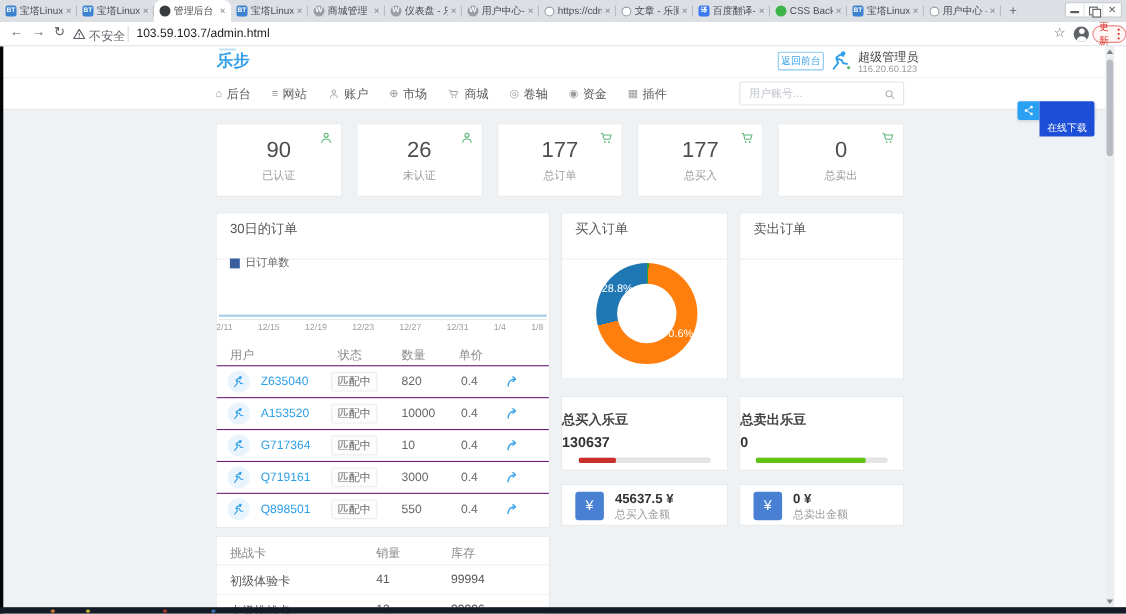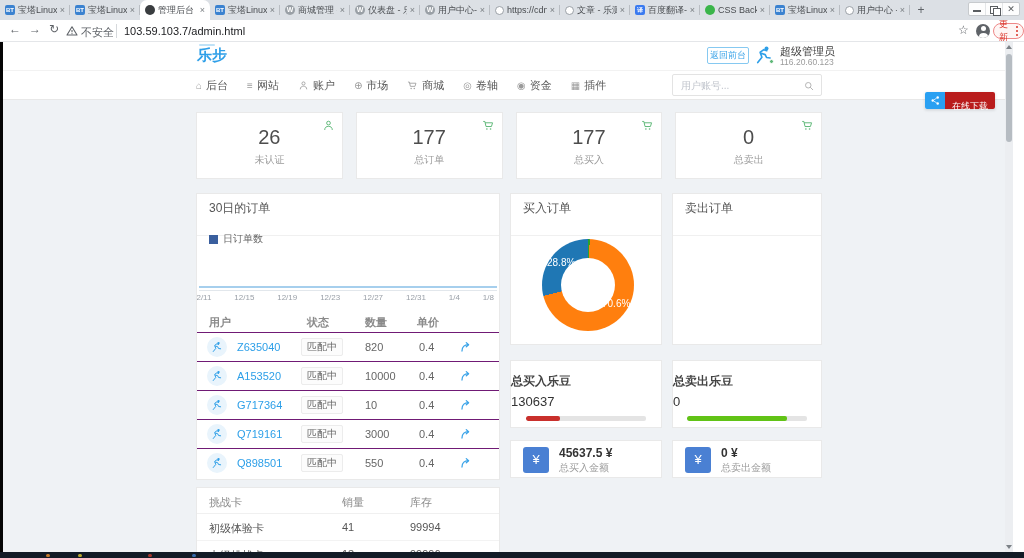--- a/index.html
+++ b/index.html
@@ -65,37 +65,37 @@
   .nav-item{display:flex;align-items:center;gap:4px;font-size:11px;color:#5a5a5a;cursor:pointer;white-space:nowrap;}
   .nav-item .g{font-size:10px;color:#9a9a9a;}
   .nav-item .gi{width:11px;height:11px;color:#9a9a9a;}
   .search-box{position:absolute;left:672px;top:74px;width:150px;height:22px;background:#fff;border:1px solid #e3e3e3;border-radius:2px;z-index:11;}
   .search-box input{position:absolute;left:8px;top:1px;width:115px;height:18px;border:none;outline:none;font-size:10px;color:#666;font-family:inherit;}
   .search-box input::placeholder{color:#c0c4cc;}
   .search-ic{position:absolute;right:6px;top:5px;width:12px;height:12px;color:#b5b5b5;}
   .float-btn{position:absolute;left:925px;top:92px;height:17px;display:flex;z-index:35;cursor:pointer;box-shadow:0 1px 3px rgba(0,0,0,.15);}
   .float-ic{width:20px;height:17px;background:#29a0f2;border-radius:2px 0 0 2px;display:flex;align-items:center;justify-content:center;}
   .float-ic svg{width:11px;height:11px;}
-  .float-label{height:17px;background:#b91c1c;border-radius:0 2px 2px 0;color:#fff;font-size:9px;line-height:17px;padding:6px 7px;}
+  .float-label{height:17px;background:#1d4ed8;border-radius:0 2px 2px 0;color:#fff;font-size:9px;line-height:17px;padding:16px 7px;}
   
   .card{position:absolute;background:#fff;border:1px solid #e9e9e9;}
   .stats{position:absolute;left:196px;top:112px;width:626px;display:flex;gap:13px;z-index:5;}
   .stat{flex:1;background:#fff;border:1px solid #e9e9e9;height:67px;position:relative;text-align:center;padding-top:13px;}
   .stat .ico{position:absolute;top:6px;right:7px;width:13px;height:13px;color:#5fb878;}
   .stat .v{font-size:20px;color:#4d4d4d;}
   .stat .l{font-size:10px;color:#9b9b9b;margin-top:4px;}
   .card-h{height:42px;line-height:28px;padding:0 12px;font-size:12px;color:#555;border-bottom:1px solid #f0f0f0;}
   #card-orders{left:196px;top:193px;width:304px;height:287px;}
   .legend{position:absolute;left:12px;top:38px;display:flex;align-items:center;gap:5px;font-size:10px;color:#666;}
   .legend i{width:9px;height:9px;background:#3a5f9e;}
   .plotline{position:absolute;left:2px;right:2px;top:92px;height:2px;background:#a6cfed;}
   .axisline{position:absolute;left:2px;right:2px;top:96px;height:1px;background:#e2e7ec;}
   .xticks{position:absolute;left:0;right:0;top:99px;height:12px;display:flex;justify-content:space-between;padding:0 5px;font-size:8px;color:#9aa0a8;overflow:hidden;}
   .xticks span:first-child{margin-left:-10px;}
-  .tbl-h{position:absolute;left:0;right:0;top:116px;height:22px;font-size:11px;color:#8b8b8b;font-weight:bold;}
+  .tbl-h{position:absolute;left:0;right:0;top:116px;height:22px;font-size:11px;color:#8b8b8b;}
   .tbl-h span{position:absolute;top:5px;}
   .rows{position:absolute;left:0;right:0;top:138px;}
   .row{height:29px;border-top:1px solid #701a75;position:relative;font-size:11px;color:#666;}
   .row .ava{position:absolute;left:10px;top:4px;width:20px;height:20px;border-radius:50%;background:#e9f4fc;color:#2e9fe8;display:flex;align-items:center;justify-content:center;}
   .row .ava svg{width:12px;height:12px;}
   .row .u{position:absolute;left:40px;top:8px;color:#2d9fe8;cursor:pointer;}
   .row .s{position:absolute;left:104px;top:5px;border:1px solid #ececec;background:#fcfcfc;color:#666;font-size:10px;padding:1px 5px;border-radius:2px;}
   .row .q{position:absolute;left:168px;top:8px;}
   .row .p{position:absolute;left:222px;top:8px;}
   .row .j{position:absolute;left:262px;top:7px;width:14px;height:14px;color:#3aa3e8;cursor:pointer;}
@@ -103,21 +103,21 @@
   #card-sell{left:672px;top:193px;width:150px;height:152px;}
   .donut{position:absolute;left:31px;top:45px;width:92px;height:92px;border-radius:50%;}
   .donut:after{content:"";position:absolute;inset:19px;background:#fff;border-radius:50%;}
   .dlab{position:absolute;color:#fff;font-size:10px;z-index:2;}
   .dlab-blue{left:36px;top:63px;}
   .dlab-orange{left:91px;top:104px;}
   .bean{}
   #bean-buy{left:510px;top:360px;width:152px;height:68px;}
   #bean-sell{left:672px;top:360px;width:150px;height:68px;}
   .bean .bt{font-size:12px;font-weight:bold;color:#444;margin-top:12px;}
-  .bean .bv{font-size:13px;font-weight:normal;color:#333;margin-top:4px;}
+  .bean .bv{font-size:13px;font-weight:bold;color:#333;margin-top:4px;}
   .bean .bar{margin:7px auto 0;width:120px;height:5px;background:#e4e4e4;border-radius:2px;overflow:hidden;}
   .bean .fill{height:5px;border-radius:2px;}
   #money-buy{left:510px;top:440px;width:152px;height:38px;}
   #money-sell{left:672px;top:440px;width:150px;height:38px;}
   .money .tile{position:absolute;left:12px;top:6px;width:26px;height:26px;background:#4a80d3;border-radius:3px;color:#fff;font-size:13px;line-height:26px;text-align:center;}
   .money .mv{position:absolute;left:48px;top:5px;font-size:12px;font-weight:bold;color:#333;}
   .money .ml{position:absolute;left:48px;top:20px;font-size:10px;color:#9b9b9b;}
   #card-cards{left:196px;top:487px;width:304px;height:80px;}
   .ch{position:relative;height:26px;border-bottom:1px solid #f0f0f0;font-size:11px;color:#8b8b8b;}
   .ch span,.cr span{position:absolute;top:7px;}
@@ -325,20 +325,27 @@
       </svg>
     </span>
   <span class="float-label">在线下载</span>
 </div>
 
 <div class="stats">
   <div class="stat">
       <svg class="ico">
         <use href="#person"></use>
       </svg>
+      <div class="v">90</div>
+      <div class="l">已认证</div>
+    </div>
+  <div class="stat">
+      <svg class="ico">
+        <use href="#person"></use>
+      </svg>
       <div class="v">26</div>
       <div class="l">未认证</div>
     </div>
   <div class="stat">
       <svg class="ico">
         <use href="#cart"></use>
       </svg>
       <div class="v">177</div>
       <div class="l">总订单</div>
     </div>

